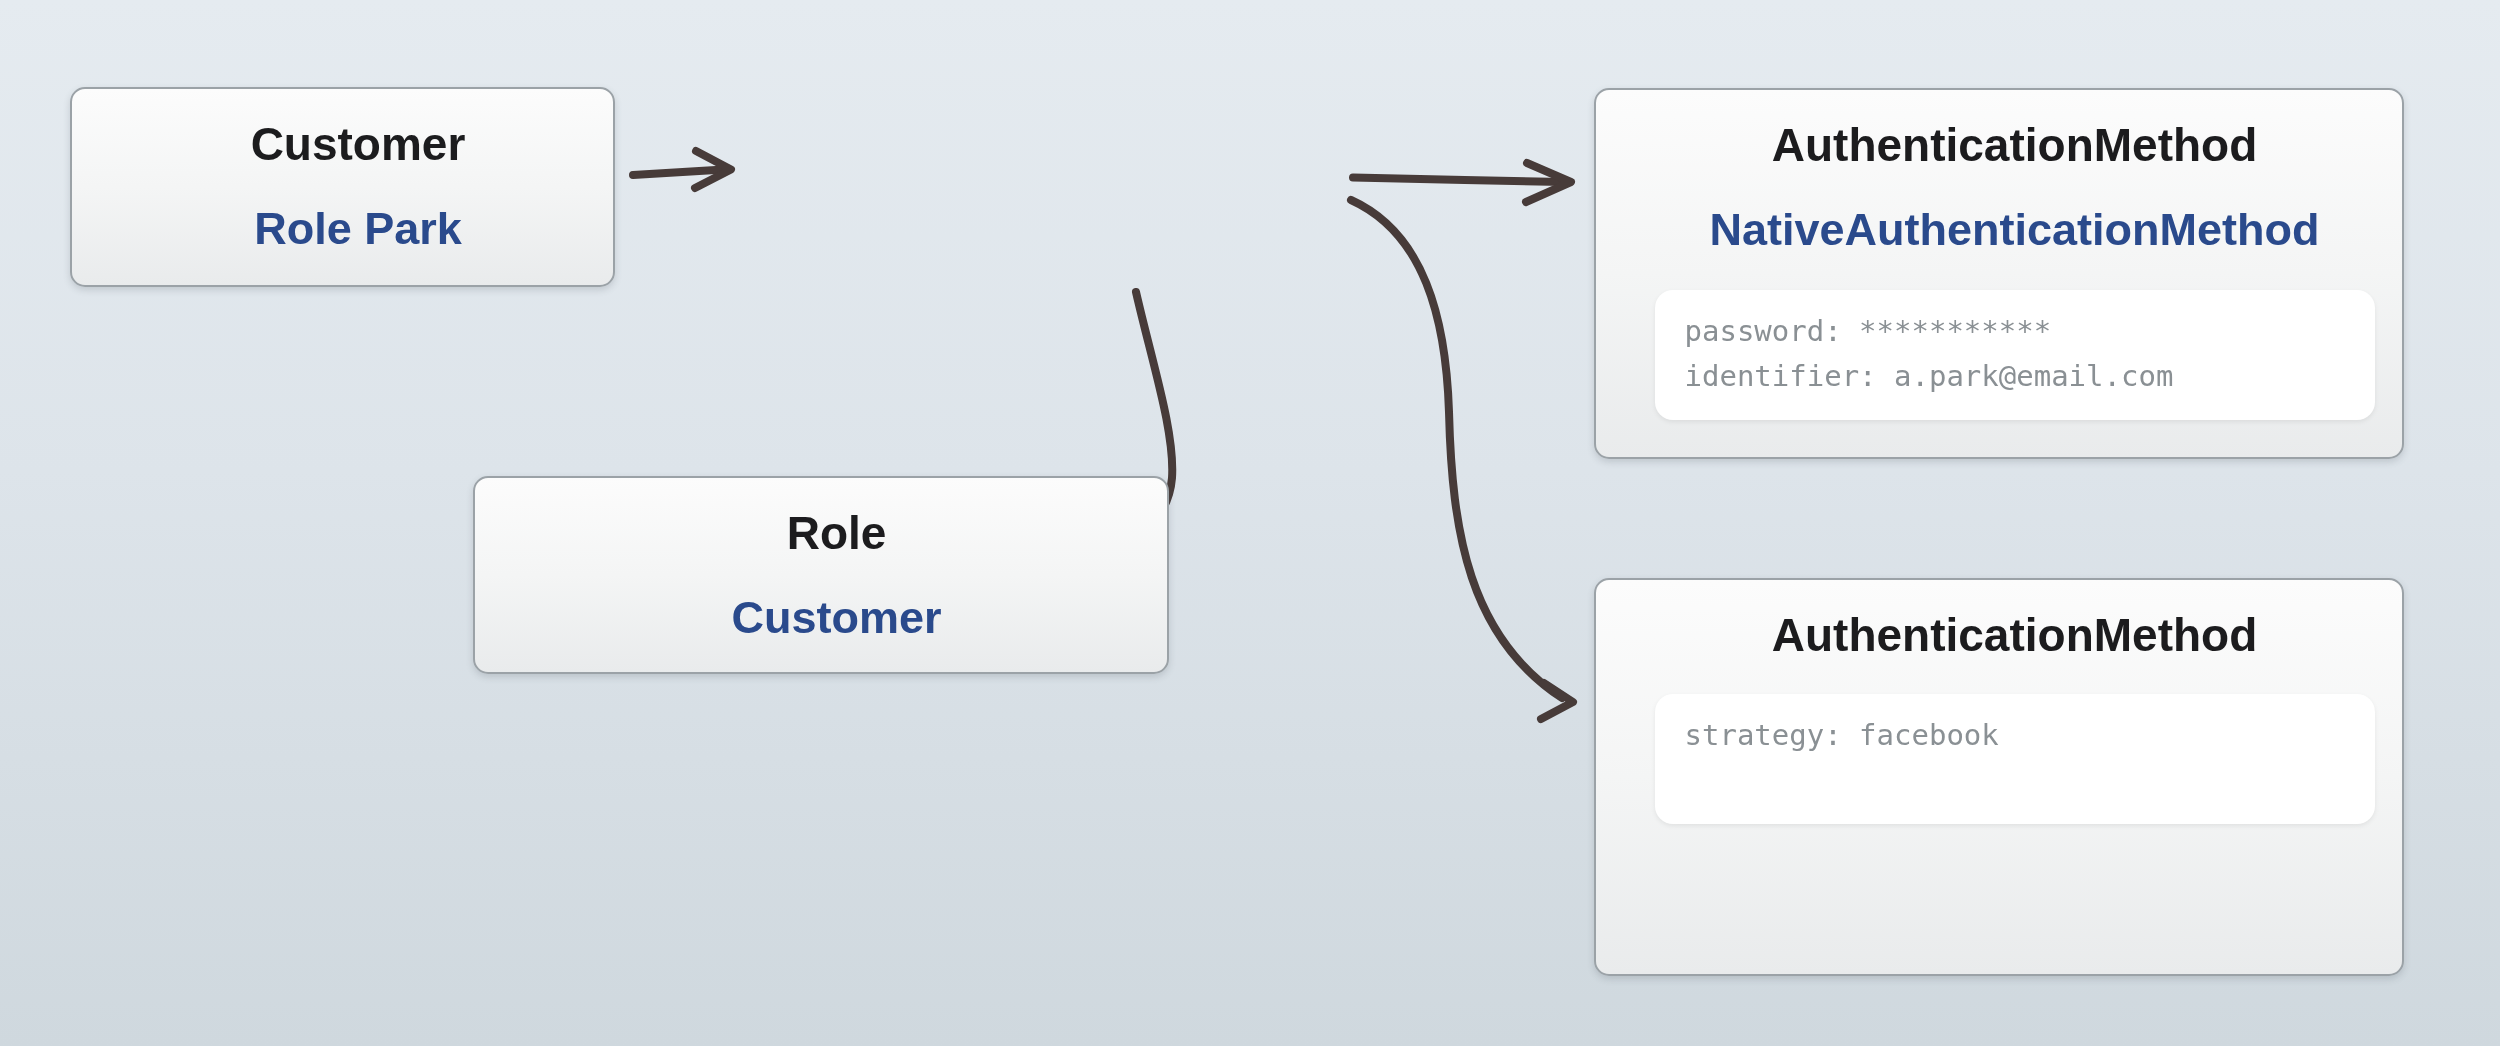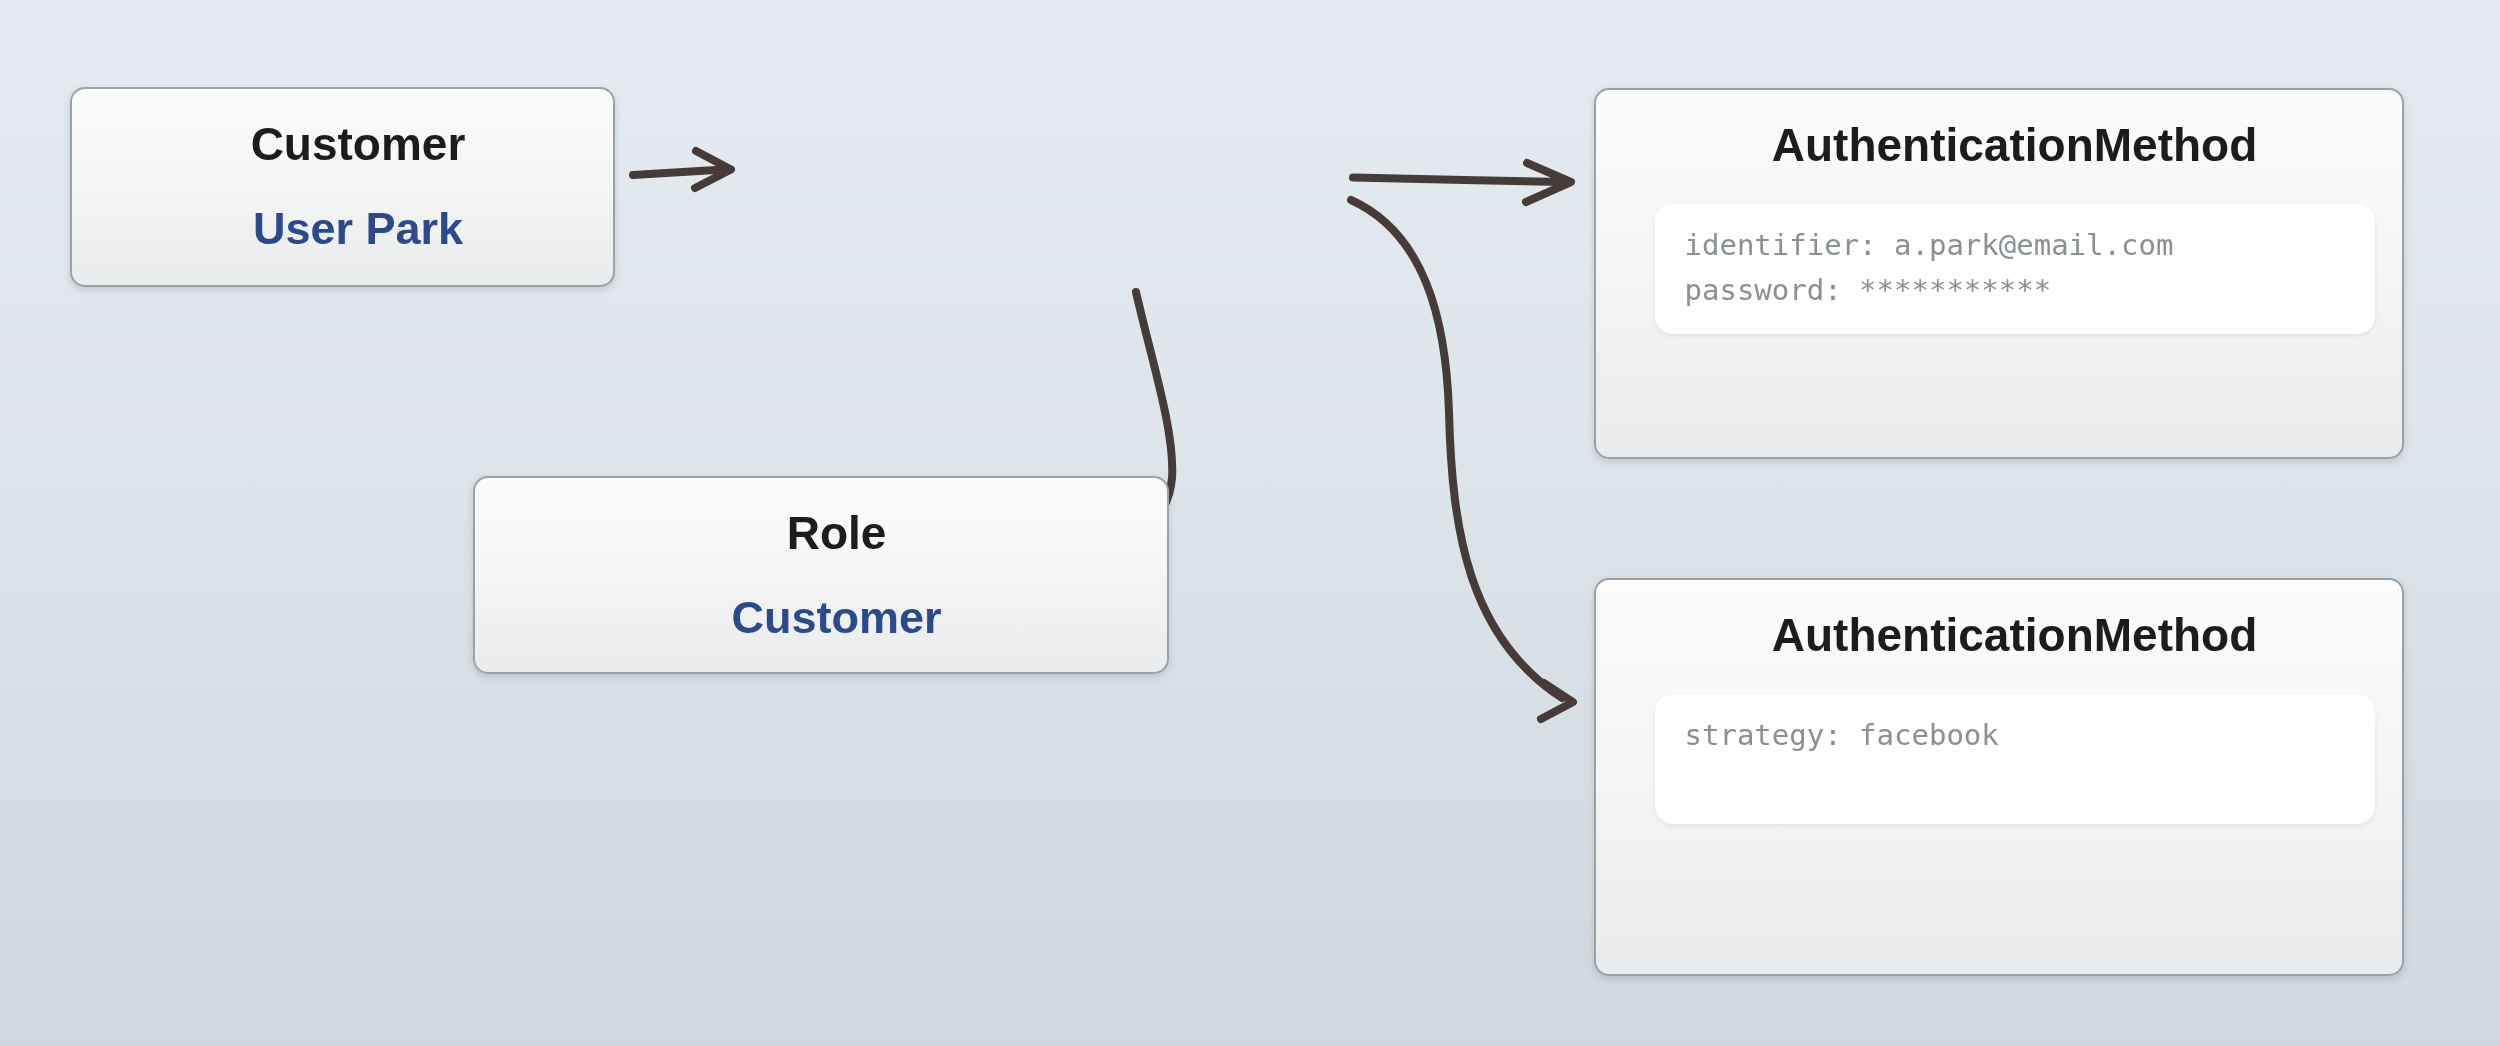--- a/index.html
+++ b/index.html
@@ -64,29 +64,30 @@
     </g>
 
     <g>
       <path d="M 1351 200 C 1424 233 1446 318 1449 412 C 1452 532 1469 637 1562 698"></path>
       <path d="M 1544 683 L 1573 702 L 1541 719"></path>
     </g>
   </svg>
 
   <div class="node n-customer">
     <div class="node-title">Customer</div>
-    <div class="node-value">User Park</div>
+    <div class="node-value">Role Park</div>
   </div>
 
 
   <div class="node n-native">
     <div class="node-title">AuthenticationMethod</div>
+    <div class="node-value">NativeAuthenticationMethod</div>
     <div class="attr-box">
+      <div class="attr-line">password: ***********</div>
       <div class="attr-line">identifier: a.park@email.com</div>
-      <div class="attr-line">password: ***********</div>
     </div>
   </div>
 
   <div class="node n-role">
     <div class="node-title">Role</div>
     <div class="node-value">Customer</div>
   </div>
 
   <div class="node n-external">
     <div class="node-title">AuthenticationMethod</div>

